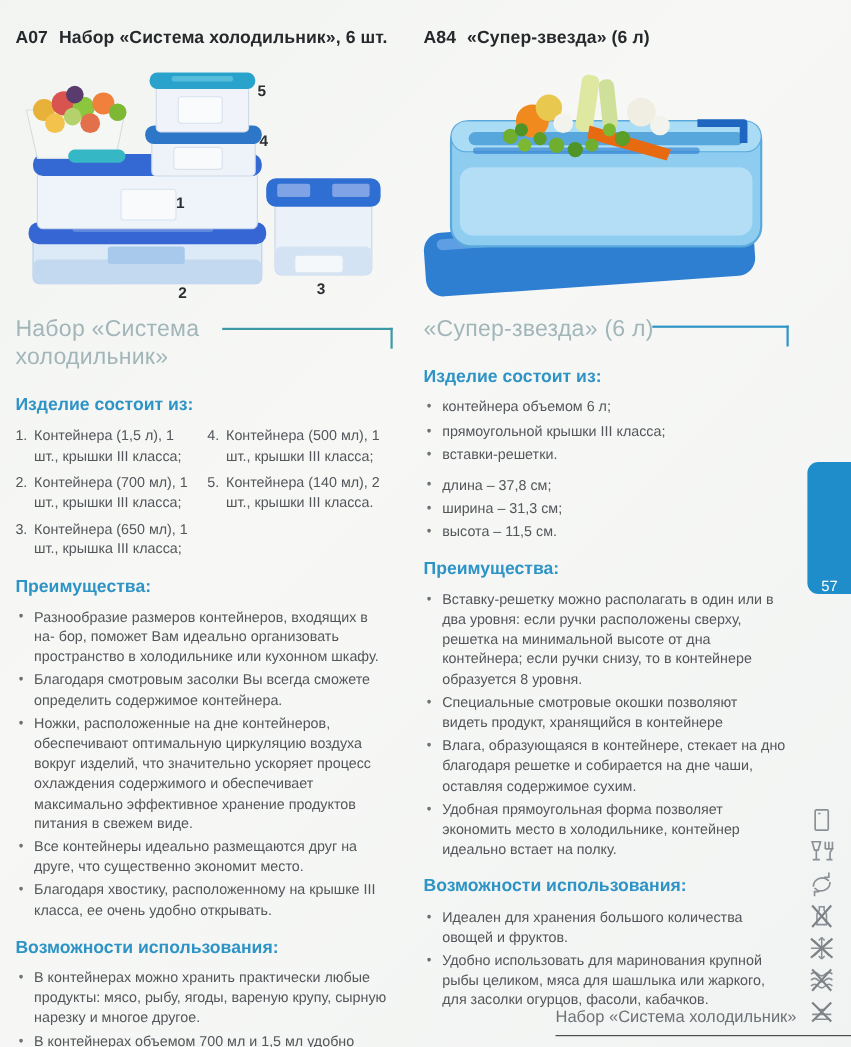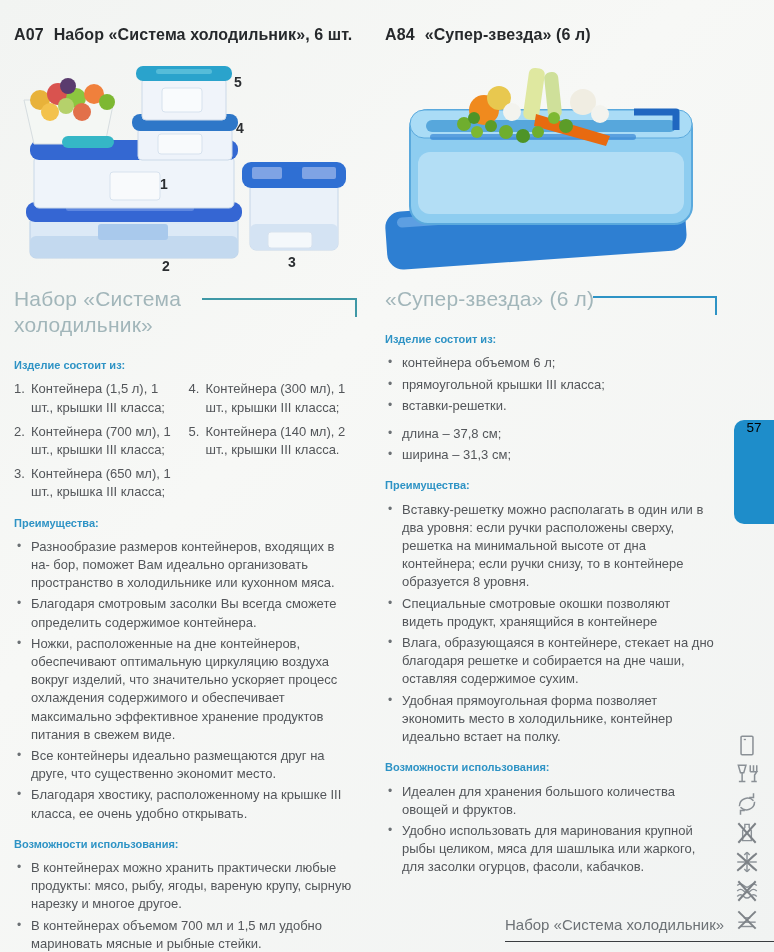--- a/index.html
+++ b/index.html
@@ -31,38 +31,38 @@
   #col-left{left:14px;width:341px;}
   #col-right{left:385px;width:330px;}
 
   .subtitle{font-size:21px;line-height:1.26;color:#a2b6ba;letter-spacing:.2px;position:relative;}
   #col-left .subtitle{width:205px;min-height:56px;}
   #col-right .subtitle{width:100%;min-height:30px;}
   .bracket{position:absolute;border-top:2px solid;border-right:2px solid;height:17px;}
   #bracket-left{left:188px;top:12px;width:153px;border-color:#3f98a6;}
   #bracket-right{left:208px;top:10px;width:122px;border-color:#2e93c5;}
 
-  .sec-heading{font-size:11px;font-weight:bold;color:#2e93c5;margin:14px 0 7px 0;}
+  .sec-heading{font-size:16px;font-weight:bold;color:#2e93c5;margin:14px 0 7px 0;}
   .sec-heading.first{margin-top:16px;}
 
   .num-list{display:flex;gap:8px;}
   .num-col{flex:1;display:flex;flex-direction:column;gap:6px;}
   .num-item{display:flex;}
   .num-item .n{width:17px;flex:0 0 17px;}
   .num-item .t{flex:1;}
 
   ul.bullets{list-style:none;margin:0;padding:0;}
   ul.bullets li{position:relative;padding-left:17px;margin:0 0 3px 0;}
   ul.bullets li::before{content:"•";position:absolute;left:3px;top:0;color:#6b7074;font-size:12px;}
   ul.bullets.gap-top{margin-top:10px;}
 
   
-  #page-tab{position:absolute;right:0;top:420px;width:40px;height:104px;background:#1e8dca;
-    border-radius:10px 0 0 10px;display:flex;align-items:flex-start;justify-content:center;
-    color:#000000;font-size:13.5px;}
+  #page-tab{position:absolute;right:0;top:420px;width:40px;height:120px;background:#1e8dca;
+    border-radius:10px 0 0 10px;display:flex;align-items:flex-end;justify-content:center;
+    color:#ffffff;font-size:13.5px;}
   #care-icons{position:absolute;left:731px;top:733px;width:32px;display:flex;flex-direction:column;gap:3px;align-items:center;}
   #care-icons svg{display:block;}
 
   
   #footer{position:absolute;left:505px;top:916px;width:269px;}
   #footer .ftext{font-size:15px;color:#6d7276;}
   #footer .fline{margin-top:8px;border-top:1.5px solid #3a3d40;width:100%;}
 </style>
 </head>
 <body>
@@ -184,34 +184,34 @@
 
           <div class="num-item">
             <span class="n">3.</span>
             <span class="t">Контейнера (650 мл), 1 шт., крышка III класса;</span>
           </div>
         </div>
       <div class="num-col">
 
           <div class="num-item">
             <span class="n">4.</span>
-            <span class="t">Контейнера (300 мл), 1 шт., крышки III класса;</span>
+            <span class="t">Контейнера (500 мл), 1 шт., крышки III класса;</span>
           </div>
 
           <div class="num-item">
             <span class="n">5.</span>
             <span class="t">Контейнера (140 мл), 2 шт., крышки III класса.</span>
           </div>
         </div>
     </div>
 
     <div class="sec-heading">Преимущества:</div>
     <ul class="bullets">
 
-    <li>Разнообразие размеров контейнеров, входящих в на- бор, поможет Вам идеально организовать пространство в холодильнике или кухонном мяса.</li>
+    <li>Разнообразие размеров контейнеров, входящих в на- бор, поможет Вам идеально организовать пространство в холодильнике или кухонном шкафу.</li>
         <li>Благодаря смотровым засолки Вы всегда сможете определить содержимое контейнера.</li>
         <li>Ножки, расположенные на дне контейнеров, обеспечивают оптимальную циркуляцию воздуха вокруг изделий, что значительно ускоряет процесс охлаждения содержимого и обеспечивает максимально эффективное хранение продуктов питания в свежем виде.</li>
         <li>Все контейнеры идеально размещаются друг на друге, что существенно экономит место.</li>
         <li>Благодаря хвостику, расположенному на крышке III класса, ее очень удобно открывать.</li>
       </ul>
 
     <div class="sec-heading">Возможности использования:</div>
     <ul class="bullets">
 
     <li>В контейнерах можно хранить практически любые продукты: мясо, рыбу, ягоды, вареную крупу, сырную нарезку и многое другое.</li>
@@ -229,20 +229,21 @@
     <ul class="bullets">
 
     <li>контейнера объемом 6 л;</li>
         <li>прямоугольной крышки III класса;</li>
         <li>вставки-решетки.</li>
       </ul>
     <ul class="bullets gap-top">
 
     <li>длина – 37,8 см;</li>
         <li>ширина – 31,3 см;</li>
+        <li>высота – 11,5 см.</li>
       </ul>
 
     <div class="sec-heading">Преимущества:</div>
     <ul class="bullets">
 
     <li>Вставку-решетку можно располагать в один или в два уровня: если ручки расположены сверху, решетка на минимальной высоте от дна контейнера; если ручки снизу, то в контейнере образуется 8 уровня.</li>
         <li>Специальные смотровые окошки позволяют видеть продукт, хранящийся в контейнере</li>
         <li>Влага, образующаяся в контейнере, стекает на дно благодаря решетке и собирается на дне чаши, оставляя содержимое сухим.</li>
         <li>Удобная прямоугольная форма позволяет экономить место в холодильнике, контейнер идеально встает на полку.</li>
       </ul>

